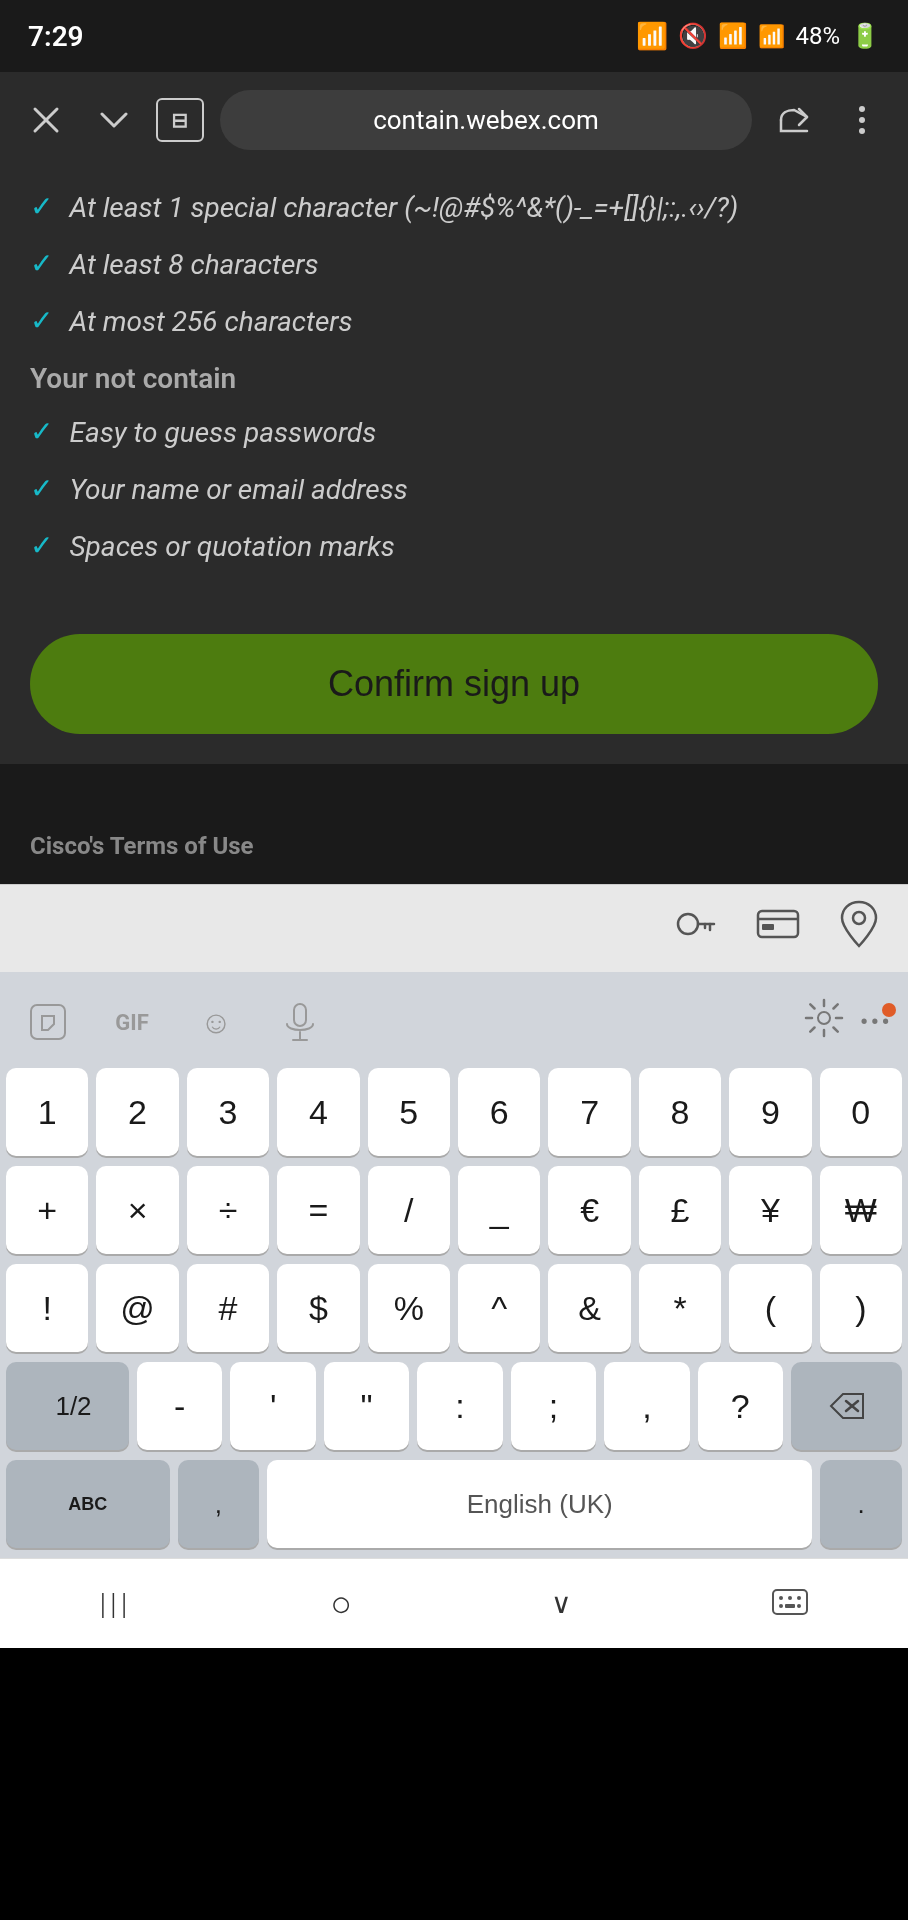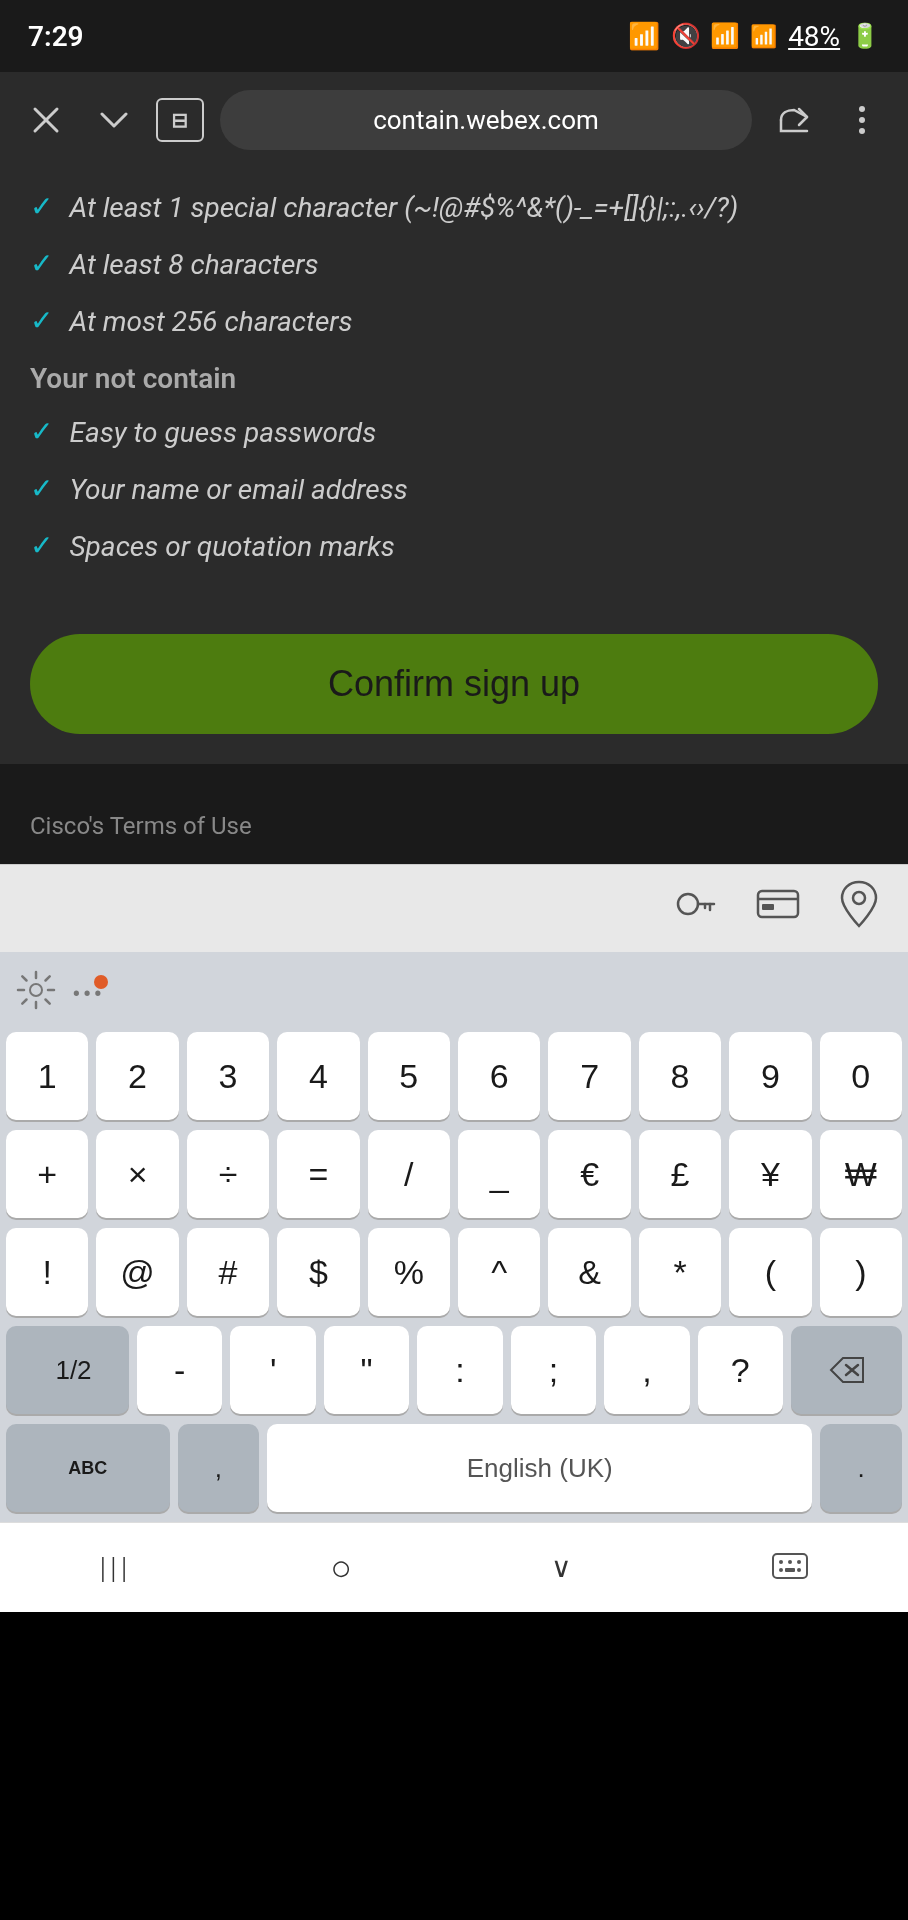--- a/index.html
+++ b/index.html
@@ -257,21 +257,21 @@
   <div class="status-icons">
 
     <span style="font-size:26px;">📶</span>
 
     <span style="font-size:24px;">🔇</span>
 
     <span style="font-size:24px;">📶</span>
 
     <span style="font-size:22px;">📶</span>
 
-    <span style="font-size:28px; color:#fff;text-decoration:underline;">48%</span>
+    <span style="font-size:24px; color:#fff;">48%</span>
     <span style="font-size:24px;">🔋</span>
   </div>
 </div>
 
 <div class="browser-chrome">
   <div class="browser-icon-btn">
     <svg width="28" height="28" viewBox="0 0 28 28" fill="none">
       <line x1="3" y1="3" x2="25" y2="25" stroke="#ccc" stroke-width="3" stroke-linecap="round"></line>
       <line x1="25" y1="3" x2="3" y2="25" stroke="#ccc" stroke-width="3" stroke-linecap="round"></line>
     </svg>
@@ -337,21 +337,21 @@
     </div>
 
   </div>
 
   <button class="confirm-btn">
     <span>Confirm sign up</span>
   </button>
 
 </div>
 
-<div style="width:100%; background:#1a1a1a; height:100px; display:flex; align-items:flex-end; padding: 0 30px 14px 30px;">
+<div style="width:100%; background:#1a1a1a; height:120px; display:flex; align-items:flex-end; padding: 0 30px 14px 30px; font-weight: bold;">
   <span class="terms-text">Cisco's Terms of Use</span>
 </div>
 
 <div class="browser-toolbar">
   <span class="toolbar-icon">
     
     <svg width="44" height="44" viewBox="0 0 44 44" fill="none">
       <circle cx="16" cy="22" r="10" stroke="#555" stroke-width="2.5" fill="none"></circle>
       <line x1="26" y1="22" x2="42" y2="22" stroke="#555" stroke-width="2.5" stroke-linecap="round"></line>
       <line x1="38" y1="22" x2="38" y2="28" stroke="#555" stroke-width="2.5" stroke-linecap="round"></line>
@@ -371,20 +371,42 @@
     <svg width="38" height="48" viewBox="0 0 38 48" fill="none">
       <path d="M19 2 C9 2 2 9 2 18 C2 28 19 46 19 46 C19 46 36 28 36 18 C36 9 29 2 19 2 Z" stroke="#555" stroke-width="2.5" fill="none"></path>
       <circle cx="19" cy="18" r="6" stroke="#555" stroke-width="2.5" fill="none"></circle>
     </svg>
   </span>
 </div>
 
 <div class="keyboard">
 
   <div class="keyboard-toolbar">
+    <div class="kb-toolbar-icons">
+
+      <div class="kb-toolbar-icon">
+        <svg width="40" height="40" viewBox="0 0 40 40" fill="none">
+          <rect x="3" y="3" width="34" height="34" rx="6" stroke="#999" stroke-width="2" fill="none"></rect>
+          <path d="M14 14 L26 14 L26 22 L20 28 L14 28 Z" stroke="#999" stroke-width="2" fill="none"></path>
+        </svg>
+      </div>
+
+      <div class="kb-toolbar-icon" style="font-size:22px; color:#999; font-weight:700;">GIF</div>
+
+      <div class="kb-toolbar-icon" style="font-size:32px; color:#999;">☺</div>
+
+      <div class="kb-toolbar-icon">
+        <svg width="34" height="40" viewBox="0 0 34 40" fill="none">
+          <rect x="11" y="2" width="12" height="22" rx="6" stroke="#999" stroke-width="2" fill="none"></rect>
+          <path d="M4 22 C4 30 30 30 30 22" stroke="#999" stroke-width="2" fill="none" stroke-linecap="round"></path>
+          <line x1="17" y1="30" x2="17" y2="38" stroke="#999" stroke-width="2" stroke-linecap="round"></line>
+          <line x1="10" y1="38" x2="24" y2="38" stroke="#999" stroke-width="2" stroke-linecap="round"></line>
+        </svg>
+      </div>
+    </div>
     <div style="display:flex; gap:16px; align-items:center;">
 
       <div class="kb-settings-icon">
         <svg width="40" height="40" viewBox="0 0 40 40" fill="none">
           <circle cx="20" cy="20" r="6" stroke="#777" stroke-width="2" fill="none"></circle>
           <path d="M20 2 L20 8 M20 32 L20 38 M2 20 L8 20 M32 20 L38 20 M6.3 6.3 L10.5 10.5 M29.5 29.5 L33.7 33.7 M33.7 6.3 L29.5 10.5 M10.5 29.5 L6.3 33.7" stroke="#777" stroke-width="2.5" stroke-linecap="round"></path>
         </svg>
       </div>
 
       <div style="position:relative; display:flex; align-items:center;">

